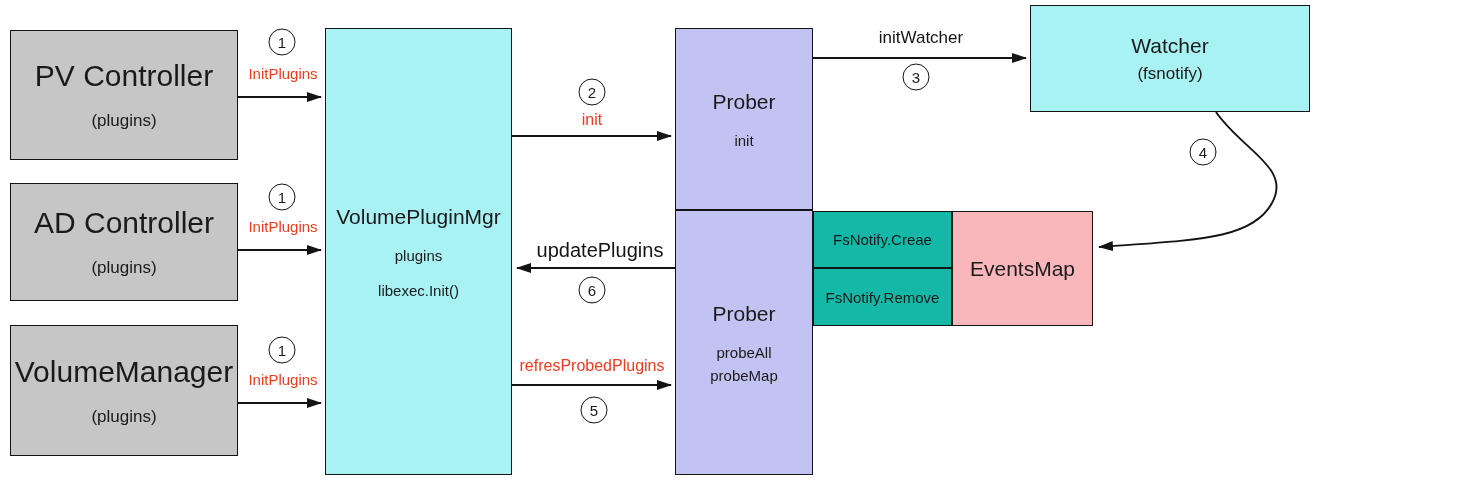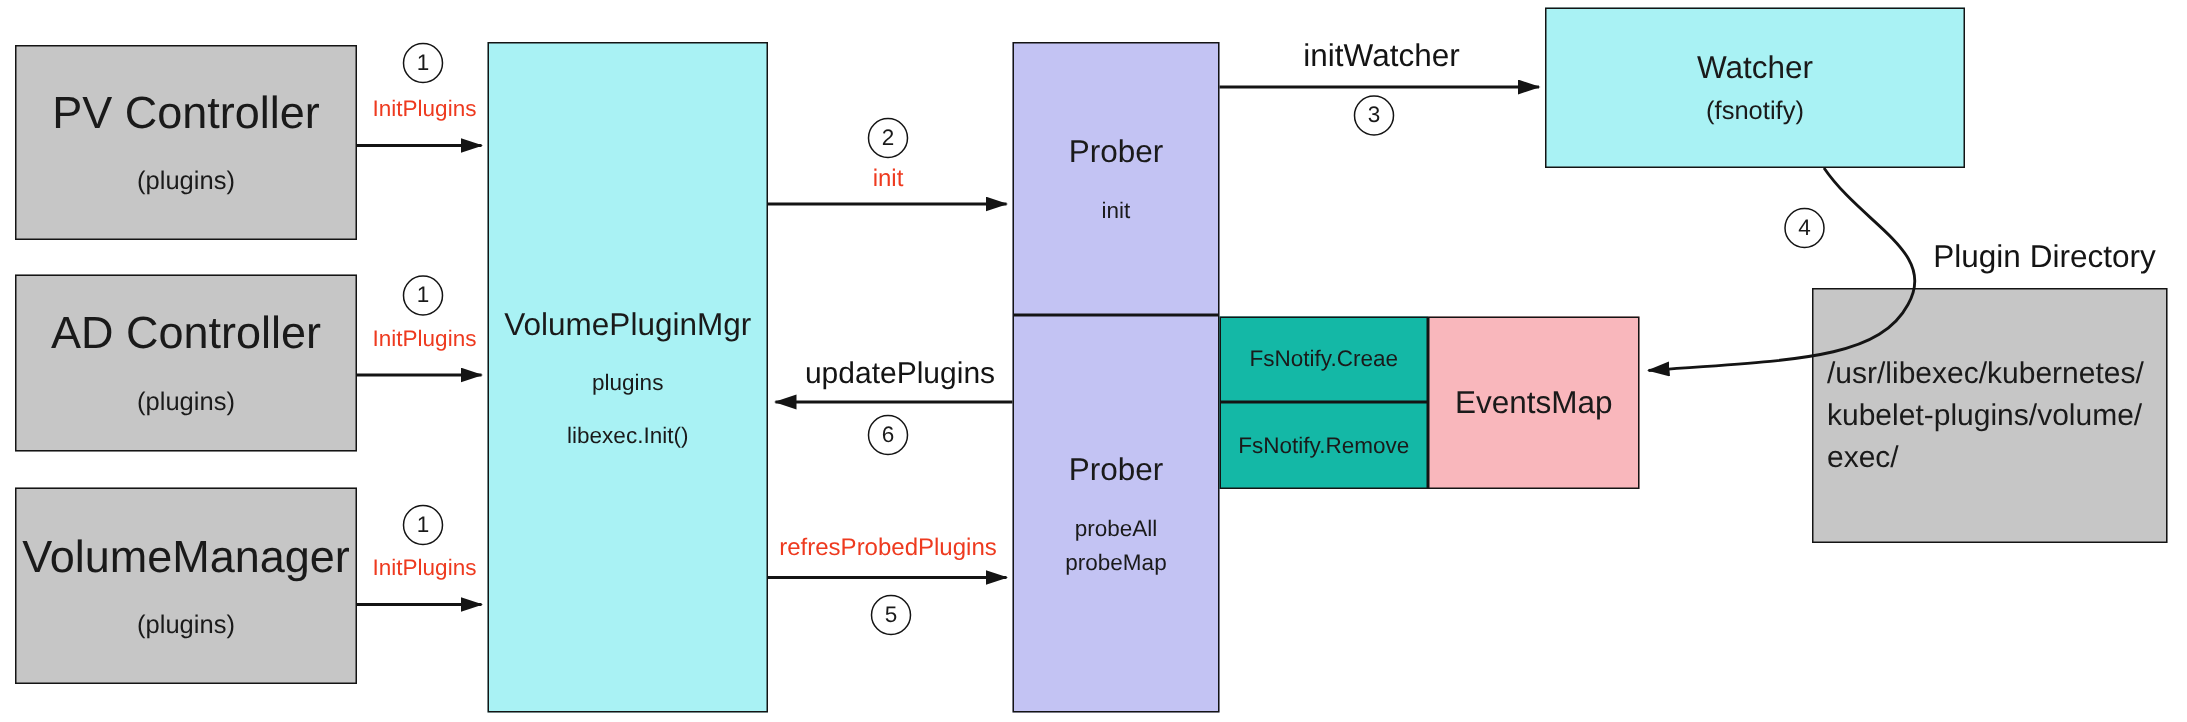--- a/index.html
+++ b/index.html
@@ -87,26 +87,20 @@
     <div class="t-sm">FsNotify.Creae</div>
   </div>
   <div class="box white" style="left:813px; top:268px; width:139px; height:58px;">
     <div class="t-sm">FsNotify.Remove</div>
   </div>
 
   <div class="box pink" style="left:952px; top:211px; width:141px; height:115px;">
     <div class="t-lg">EventsMap</div>
   </div>
 
-  <div class="lbl blk" style="left:1363px; top:172px; font-size:21px;">Plugin Directory</div>
-  <div class="box gray path-box" style="left:1208px; top:192px; width:237px; height:170px;">
-    <div class="path-line">/usr/libexec/kubernetes/</div>
-    <div class="path-line">kubelet-plugins/volume/</div>
-    <div class="path-line">exec/</div>
-  </div>
 
   <svg class="overlay" width="1458" height="481" viewBox="0 0 1458 481">
     <defs>
       <marker id="ah" markerUnits="userSpaceOnUse" markerWidth="16" markerHeight="12" refX="14" refY="5" orient="auto">
         <path d="M0,0 L15,5 L0,10 z" fill="#141414"></path>
       </marker>
     </defs>
     <line x1="238" y1="97" x2="321" y2="97" stroke="#141414" stroke-width="1.9" marker-end="url(#ah)"></line>
     <line x1="238" y1="250" x2="321" y2="250" stroke="#141414" stroke-width="1.9" marker-end="url(#ah)"></line>
     <line x1="238" y1="403" x2="321" y2="403" stroke="#141414" stroke-width="1.9" marker-end="url(#ah)"></line>
@@ -114,21 +108,21 @@
     <line x1="813" y1="58" x2="1026" y2="58" stroke="#141414" stroke-width="1.9" marker-end="url(#ah)"></line>
     <line x1="675" y1="268" x2="517" y2="268" stroke="#141414" stroke-width="1.9" marker-end="url(#ah)"></line>
     <line x1="512" y1="385" x2="671" y2="385" stroke="#141414" stroke-width="1.9" marker-end="url(#ah)"></line>
     <path d="M1216,112 C1242,150 1292,168 1272,203 C1252,240 1195,240 1099,247" fill="none" stroke="#141414" stroke-width="1.9" marker-end="url(#ah)"></path>
   </svg>
 
   <div class="lbl red" style="left:283px; top:73px;  font-size:15px;">InitPlugins</div>
   <div class="lbl red" style="left:283px; top:226px; font-size:15px;">InitPlugins</div>
   <div class="lbl red" style="left:283px; top:379px; font-size:15px;">InitPlugins</div>
   <div class="lbl red" style="left:592px; top:120px; font-size:16px;">init</div>
-  <div class="lbl blk" style="left:921px; top:38px;  font-size:21px;">initWatcher</div>
+  <div class="lbl blk" style="left:921px; top:38px;  font-size:17px;">initWatcher</div>
   <div class="lbl blk" style="left:600px; top:250px; font-size:20px;">updatePlugins</div>
   <div class="lbl red" style="left:592px; top:366px; font-size:16px;">refresProbedPlugins</div>
 
   <div class="step-circle" style="left:282px; top:42px;">1</div>
   <div class="step-circle" style="left:282px; top:197px;">1</div>
   <div class="step-circle" style="left:282px; top:350px;">1</div>
   <div class="step-circle" style="left:592px; top:92px;">2</div>
   <div class="step-circle" style="left:916px; top:77px;">3</div>
   <div class="step-circle" style="left:1203px; top:152px;">4</div>
   <div class="step-circle" style="left:594px; top:410px;">5</div>

